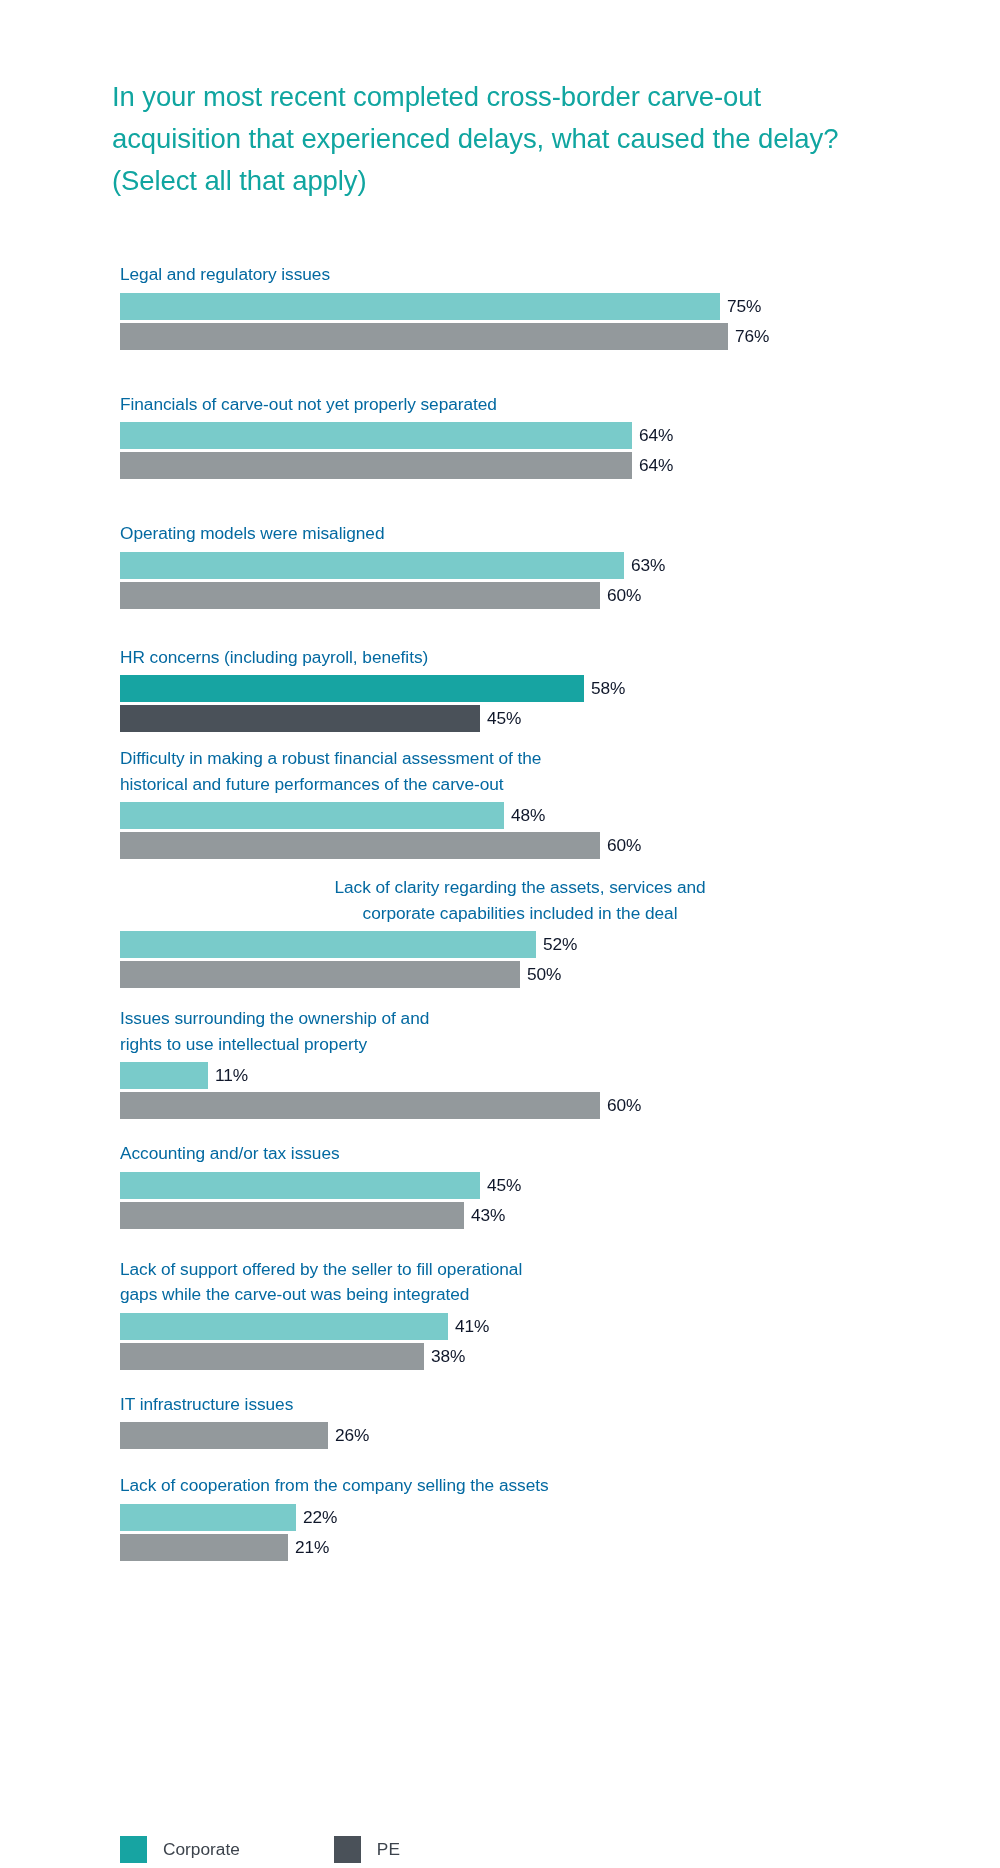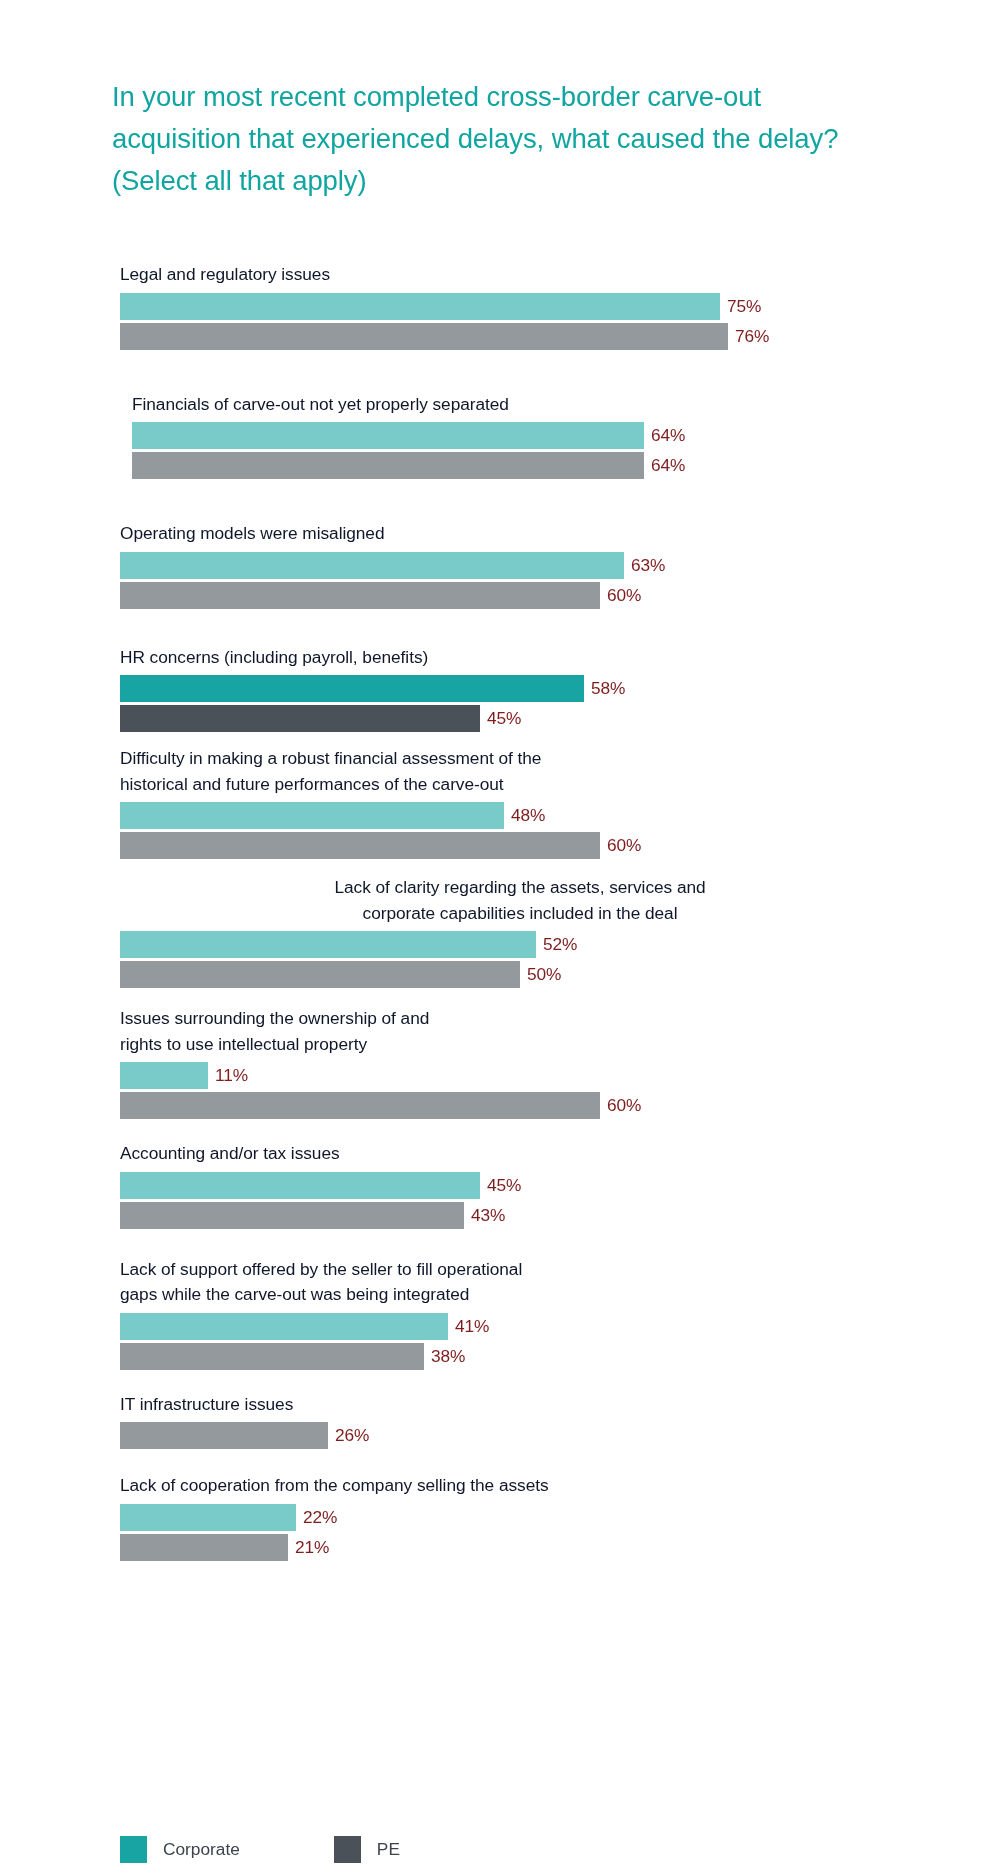--- a/index.html
+++ b/index.html
@@ -41,42 +41,42 @@
     left: 120px;
     top: 262px;
     width: 800px;
   }
   .group {
     position: relative;
   }
   .cat-label {
     font-size: 17.3px;
     line-height: 25.5px;
-    color: #0f172a;
+    color: #0369a1;
     white-space: pre-line;
     margin: 0 0 5px 0;
     letter-spacing: -0.05px;
   }
   .bar-row {
     position: relative;
     height: 27px;
     display: flex;
     align-items: center;
   }
   .bar-row + .bar-row {
     margin-top: 3px;
   }
   .bar {
     height: 27px;
     flex: 0 0 auto;
   }
   .bar-value {
     font-size: 17.3px;
     line-height: 27px;
-    color: #7f1d1d;
+    color: #0f172a;
     margin-left: 7px;
     white-space: nowrap;
     letter-spacing: -0.05px;
   }
   
   .legend {
     position: absolute;
     left: 120px;
     top: 1836px;
     display: flex;
@@ -113,21 +113,21 @@
         <div class="cat-label">Legal and regulatory issues</div>
         <div class="bar-row">
           <div class="bar" style="width: 600px; background: rgb(121, 203, 202);"></div>
           <div class="bar-value">75%</div>
         </div>
         <div class="bar-row">
           <div class="bar" style="width: 608px; background: rgb(147, 153, 156);"></div>
           <div class="bar-value">76%</div>
         </div>
       </div>
-      <div class="group" style="margin-bottom: 42px; margin-left: 12px;">
+      <div class="group" style="margin-bottom: 42px;">
         <div class="cat-label">Financials of carve-out not yet properly separated</div>
         <div class="bar-row">
           <div class="bar" style="width: 512px; background: rgb(121, 203, 202);"></div>
           <div class="bar-value">64%</div>
         </div>
         <div class="bar-row">
           <div class="bar" style="width: 512px; background: rgb(147, 153, 156);"></div>
           <div class="bar-value">64%</div>
         </div>
       </div>

